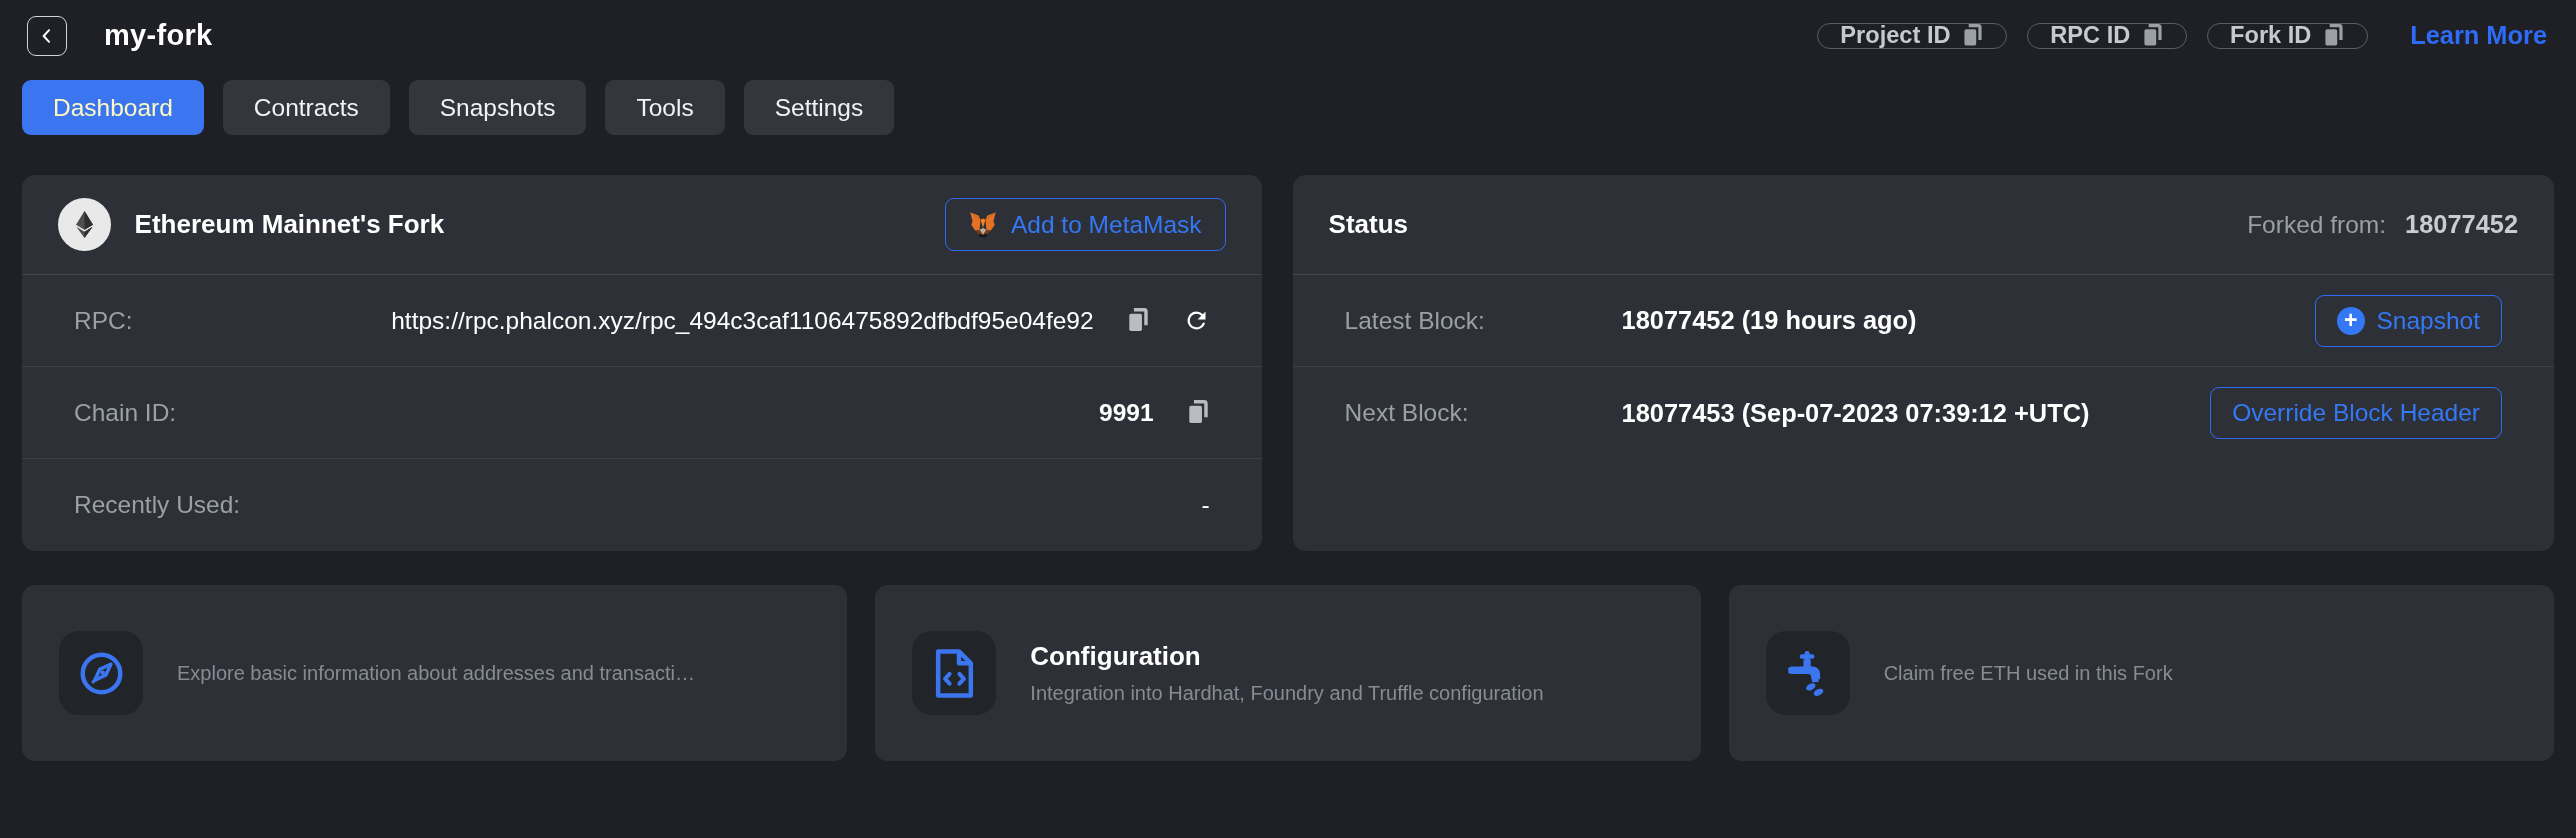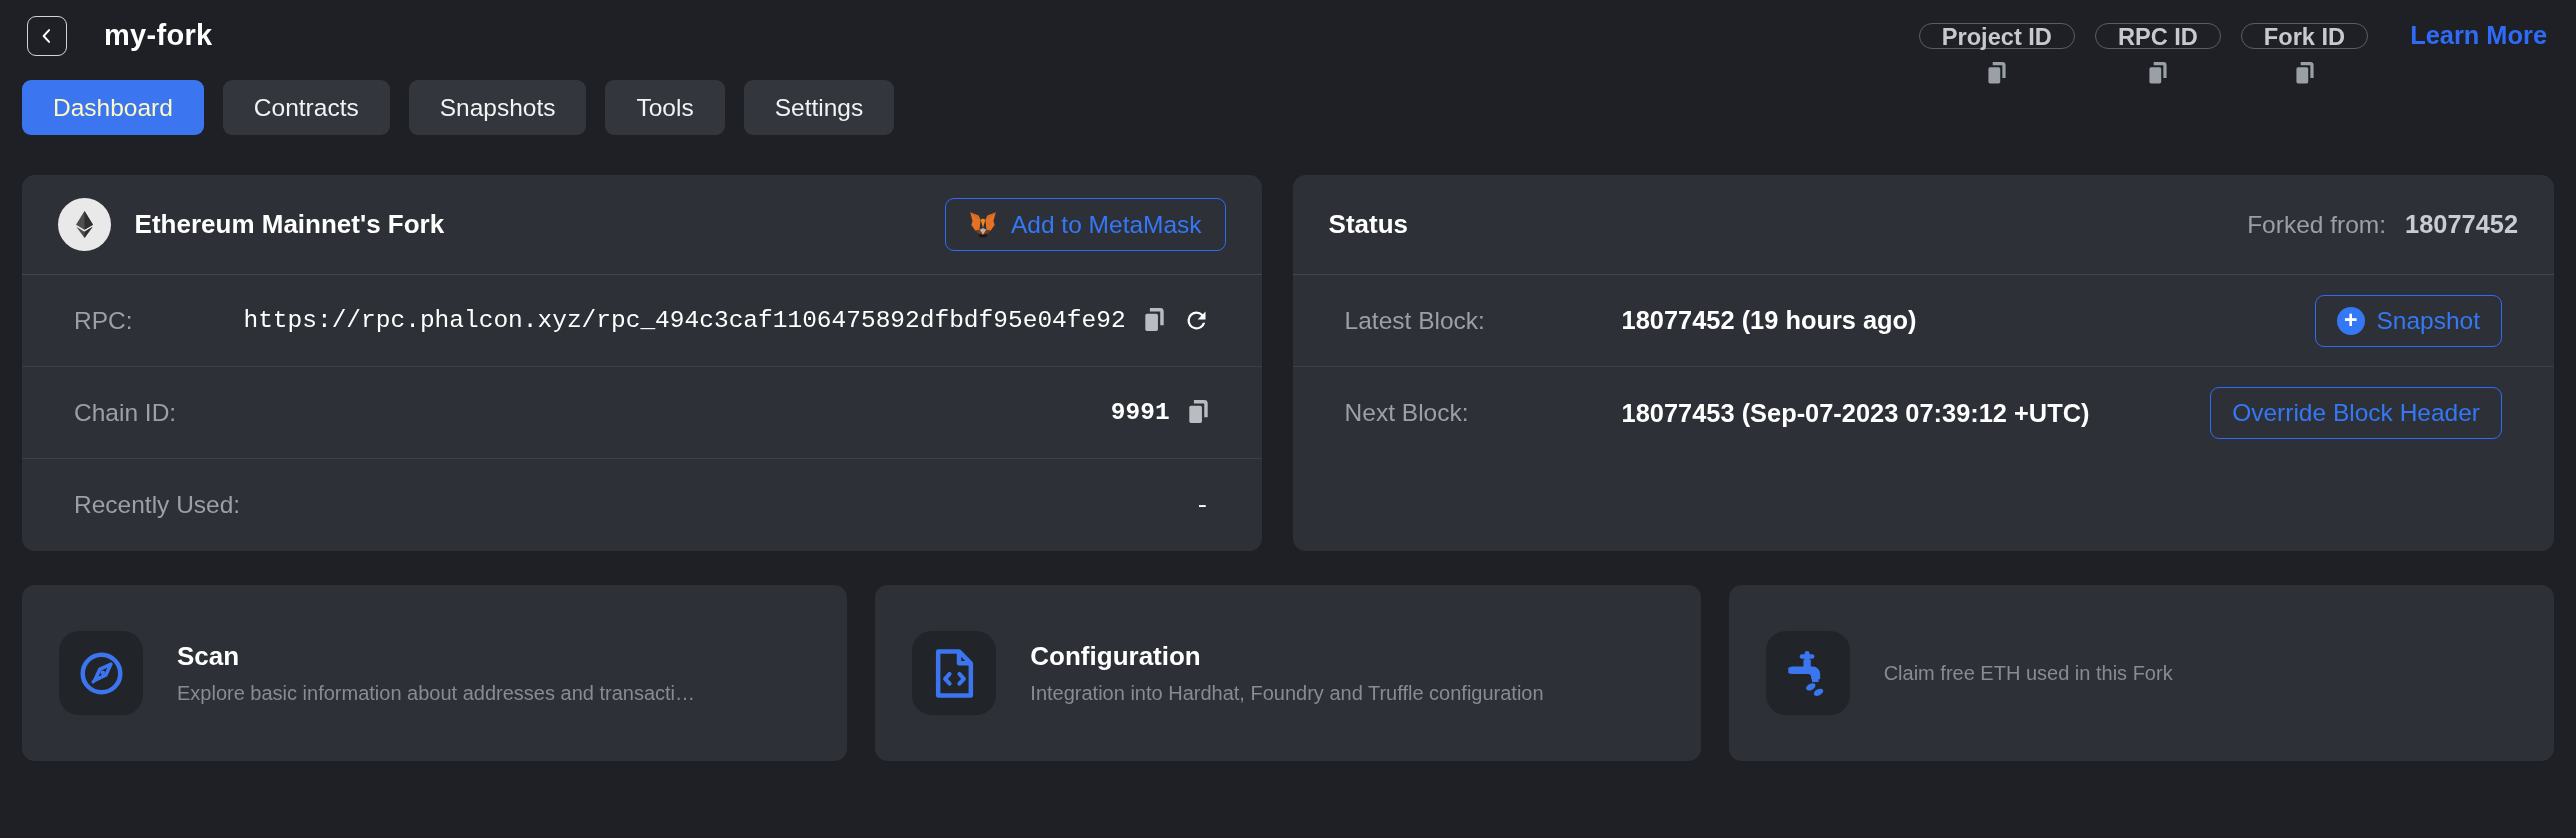--- a/index.html
+++ b/index.html
@@ -15,21 +15,21 @@
   .back-btn {
     width:40px; height:40px; border:1.8px solid #d2d4d7; border-radius:9px;
     background:transparent; display:flex; align-items:center; justify-content:center;
     cursor:pointer; flex:none;
   }
   .page-title { font-size:29px; font-weight:700; margin-left:37px; letter-spacing:0.3px; }
   .topbar-right { margin-left:auto; display:flex; align-items:center; gap:20px; }
   .pill {
     height:26px; padding:0 22px; border:1.8px solid #5a5e64; border-radius:22px;
     background:transparent; color:#c6c9cd; font-size:23.6px; font-weight:700;
-    display:flex; align-items:center; gap:11.8px; cursor:pointer;flex-direction:column;
+    display:flex; align-items:center; gap:11.8px; cursor:pointer;
   }
   .pill svg { display:block; }
   .learn-more { color:#2e6bf6; font-size:25.4px; font-weight:700; margin-left:22px; cursor:pointer; text-decoration:none; }
   
   .tabs { display:flex; gap:19px; margin:20px 0 0 22px; }
   .tab {
     height:55px; padding:0 31px; border-radius:9px; background:#33363c;
     color:#f2f3f4; font-size:24.5px; display:flex; align-items:center; cursor:pointer;
   }
   .tab.active { background:#3b76f0; color:#fef9c3; }
@@ -51,21 +51,21 @@
     margin-left:auto; height:53px; padding:0 23px; border:1.8px solid #2e6bf6; border-radius:9px;
     background:transparent; color:#3478f6; font-size:24.5px; font-weight:500;
     display:flex; align-items:center; gap:13.6px; cursor:pointer;
   }
   .row {
     height:92px; padding:0 52px; display:flex; align-items:center;
     border-bottom:1.8px solid #3d4045;
   }
   .row:last-child { border-bottom:none; }
   .row-label { color:#9aa0a6; font-size:24.5px; flex:none; }
-  .row-right { margin-left:auto; display:flex; align-items:center; gap:17px;font-family:Liberation Mono, monospace; }
+  .row-right { margin-left:auto; display:flex; align-items:center; gap:33px; }
   .row-value { font-size:24.5px; font-weight:500; color:#fff; }
   .icon-btn { background:none; border:none; cursor:pointer; display:flex; align-items:center; padding:0; }
   
   .status-forked { margin-left:auto; display:flex; align-items:center; gap:19px; }
   .forked-label { color:#9aa0a6; font-size:24.5px; }
   .forked-value { color:#c9ccd0; font-size:25.4px; font-weight:700; }
   .srow-label { color:#9aa0a6; font-size:24.5px; width:277px; flex:none; }
   .srow-value { font-size:25.4px; font-weight:700; color:#fff; flex:1 1 auto; }
   .blue-btn {
     height:52px; padding:0 21px; border:1.8px solid #2e6bf6; border-radius:9px;
@@ -257,21 +257,20 @@
   <div class="feature-card">
     <span class="feature-icon-tile">
       <svg width="49" height="49" viewBox="0 0 24 24">
         <circle cx="12" cy="12" r="9.2" fill="none" stroke="#3b76f0" stroke-width="2.2"></circle>
         <path d="M16.6 7.4l-2.5 5.4-5.4 2.5-0.8 0.8 0.8-0.8 2.5-5.4 5.4-2.5z" fill="none" stroke="#3b76f0" stroke-width="1.6" stroke-linejoin="round"></path>
         <polygon points="16.6,7.4 14.1,12.8 8.7,15.3 11.2,9.9" fill="none" stroke="#3b76f0" stroke-width="1.6" stroke-linejoin="round"></polygon>
         <circle cx="12.6" cy="11.6" r="1.1" fill="#3b76f0"></circle>
       </svg>
     </span>
     <span class="feature-text">
-      <div class="feature-title">Scan</div>
       <div class="feature-desc">Explore basic information about addresses and transacti…</div>
     </span>
   </div>
 
   <div class="feature-card">
     <span class="feature-icon-tile">
       <svg width="45" height="49" viewBox="0 0 22 24">
         <path d="M3 1.2h10.2L19 7v15.8H3V1.2z" fill="none" stroke="#3b76f0" stroke-width="2.2" stroke-linejoin="round"></path>
         <path d="M13.2 1.2V7H19" fill="none" stroke="#3b76f0" stroke-width="2.2" stroke-linejoin="round"></path>
         <polyline points="8.6,12.2 6.4,14.6 8.6,17" fill="none" stroke="#3b76f0" stroke-width="2" stroke-linecap="round" stroke-linejoin="round"></polyline>

